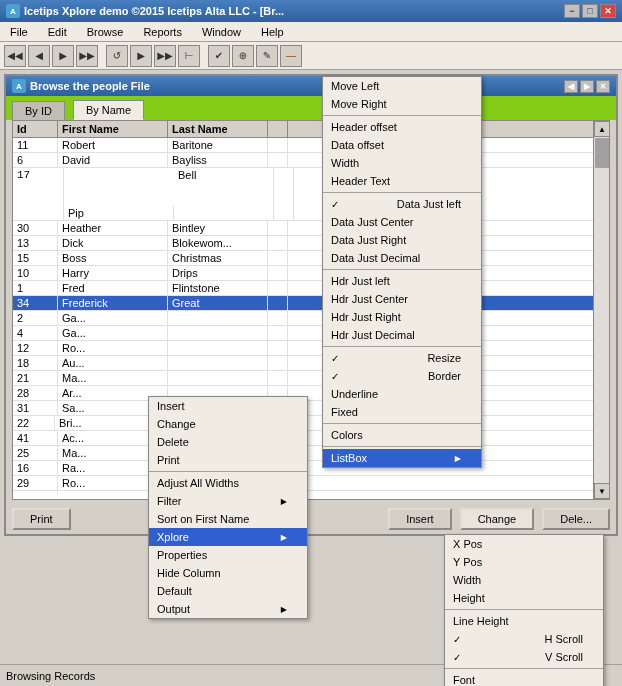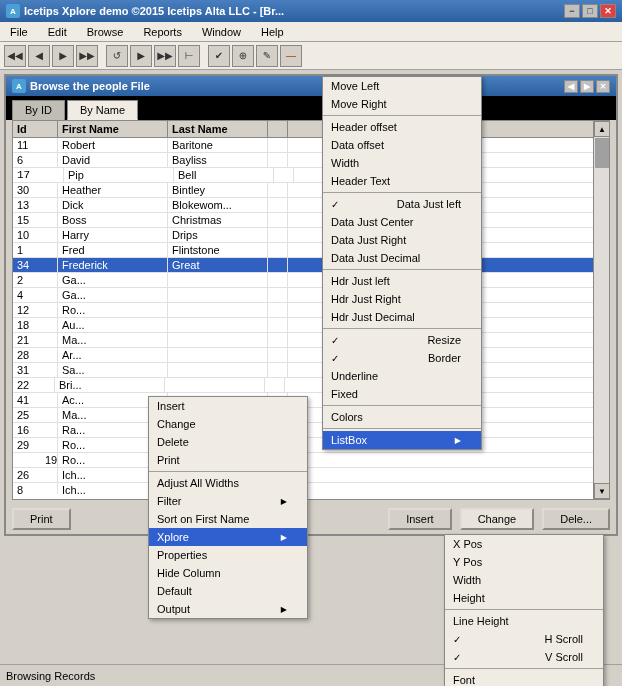--- a/index.html
+++ b/index.html
@@ -73,22 +73,23 @@
       font-size: 11px;
       font-weight: bold;
     }
     .inner-title-buttons { display: flex; gap: 2px; }
     .inner-tb-btn { width: 14px; height: 13px; background: #c0c0c0; border: 1px solid #888; display: flex; align-items: center; justify-content: center; font-size: 8px; cursor: pointer; }
 
     
     .tab-bar {
       display: flex;
       padding: 4px 6px 0;
-      background: #000000;
-      gap: 2px;
+      background: #84cc16;
+      gap: 8px;
+      align-items: center;
     }
     .tab {
       padding: 3px 12px;
       border: 1px solid #888;
       border-bottom: none;
       background: #c0bdb5;
       cursor: pointer;
       font-size: 11px;
     }
     .tab.active {
@@ -275,21 +276,21 @@
           <div class="grid-cell" style="width:20px;"></div>
         </div>
       <div class="grid-row">
           <div class="grid-cell" style="width:45px;">6</div>
           <div class="grid-cell" style="width:110px;">David</div>
           <div class="grid-cell" style="width:100px;">Bayliss</div>
           <div class="grid-cell" style="width:20px;"></div>
         </div>
       <div class="grid-row">
           <div class="grid-cell" style="width:51px;font-family:Liberation Mono, monospace;">17</div>
-          <div class="grid-cell" style="width:110px;">Pip</div>
+          <div class="grid-cell" style="width:110px;margin-top:38px;">Pip</div>
           <div class="grid-cell" style="width:100px;">Bell</div>
           <div class="grid-cell" style="width:20px;"></div>
         </div>
       <div class="grid-row">
           <div class="grid-cell" style="width:45px;">30</div>
           <div class="grid-cell" style="width:110px;">Heather</div>
           <div class="grid-cell" style="width:100px;">Bintley</div>
           <div class="grid-cell" style="width:20px;"></div>
         </div>
       <div class="grid-row">
@@ -457,20 +458,21 @@
     <div class="ctx-item">Data offset</div>
     <div class="ctx-item">Width</div>
     <div class="ctx-item">Header Text</div>
     <div class="ctx-sep"></div>
     <div class="ctx-item checked">Data Just left</div>
     <div class="ctx-item">Data Just Center</div>
     <div class="ctx-item">Data Just Right</div>
     <div class="ctx-item">Data Just Decimal</div>
     <div class="ctx-sep"></div>
     <div class="ctx-item">Hdr Just left</div>
+    <div class="ctx-item">Hdr Just Center</div>
     <div class="ctx-item">Hdr Just Right</div>
     <div class="ctx-item">Hdr Just Decimal</div>
     <div class="ctx-sep"></div>
     <div class="ctx-item checked">Resize</div>
     <div class="ctx-item checked">Border</div>
     <div class="ctx-item">Underline</div>
     <div class="ctx-item">Fixed</div>
     <div class="ctx-sep"></div>
     <div class="ctx-item">Colors</div>
     <div class="ctx-sep"></div>

